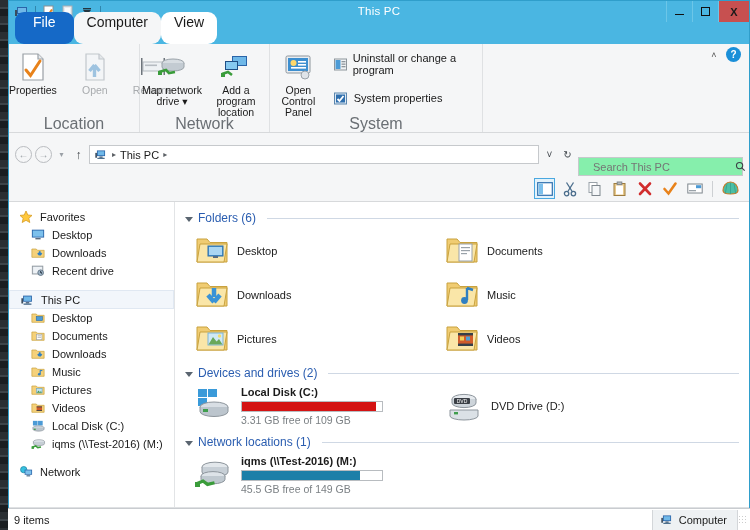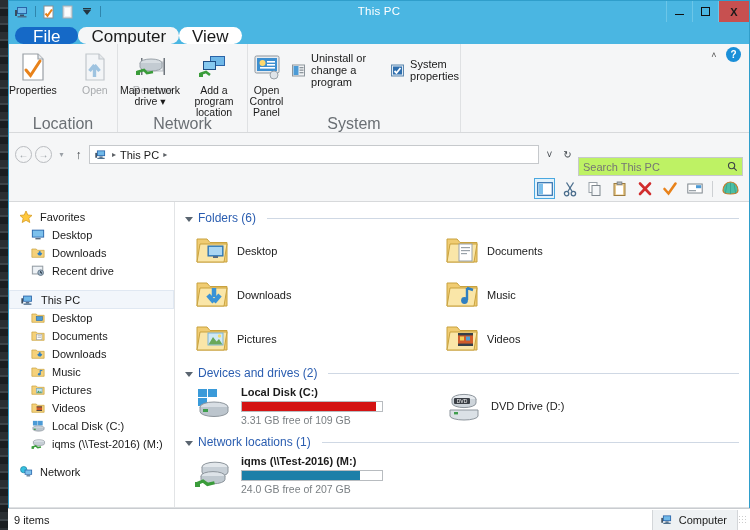--- a/index.html
+++ b/index.html
@@ -60,21 +60,21 @@
   .win-btn.close { background: #c75050; width: 31px; color: #1a1a1a; font-weight: bold; }
   .minbox { width: 9px; height: 1px; background: #111; margin-top: 6px; }
   .maxbox { width: 9px; height: 9px; border: 1px solid #111; }
 
   
   #tab-strip {
     height: 21px; flex: 0 0 21px; display: flex; align-items: flex-end;
     background: #4ab6e2; padding-left: 6px; position: relative;
   }
   .tab {
-    height: 17px; padding: 0 13px; line-height: 20px; font-size: 17px;
+    height: 32px; padding: 0 13px; line-height: 20px; font-size: 14px;
     color: #1a1a1a; background: transparent; border-radius: 9px;
   }
   .tab.file { background: #1569c7; color: #fff; font-weight: normal; padding: 0 18px; }
   .tab.active { background: #f5f6f7; }
   .tab.plain { background: #ffffff; }
 
   
   #ribbon {
     flex: 0 0 84px; background: #f5f6f7; position: relative;
     border-bottom: 1px solid #d7d9db; display: flex;
@@ -100,21 +100,21 @@
   .rbtn {
     width: 54px; display: flex; flex-direction: column; align-items: center;
     padding-top: 4px; text-align: center; font-size: 10.5px; color: #1a1a1a;
     line-height: 11px;
   }
   .rbtn.disabled { color: #a8abae; margin-left: 24px; }
   .rbtn .ricon { height: 32px; display:flex; align-items:center; justify-content:center; }
   .rbtn .rlabel { margin-top: 2px; }
   .rbtn.wide { width: 64px; }
 
-  .rlist { display: flex; padding: 5px 0 0 6px; gap: 14px; }
+  .rlist { display: flex; flex-direction: column; padding: 5px 0 0 6px; gap: 14px; }
   .rlist-item { display: flex; align-items: center; gap: 5px; font-size: 11px; color:#1a1a1a; }
   .rlist-item .smicon { width: 16px; height: 16px; display:flex; align-items:center; justify-content:center;}
 
   
   #addr-row {
     flex: 0 0 25px; background: #f5f6f7; display: flex; align-items: center;
     padding: 0 6px; gap: 3px;
   }
   .nav-circle {
     width: 17px; height: 17px; border-radius: 50%; border: 1px solid #b9bcc0;
@@ -124,22 +124,22 @@
   .nav-up { width: 15px; text-align:center; color:#3d4247; font-size: 12px; }
   #crumb-bar {
     flex: 1; height: 19px; background: #fff; border: 1px solid #c6c9cc;
     display: flex; align-items: center; padding: 0 4px; gap: 4px;
   }
   #crumb-bar .pc-ico { width: 14px; height: 13px; position: relative; }
   .crumb-text { font-size: 11px; color: #1a1a1a; }
   .crumb-sep { color:#5a5f64; font-size: 8px; }
   .addr-btn { width: 15px; text-align: center; color: #42484e; font-size: 10px; }
   #search-box {
-    width: 165px; height: 19px; background: #bef264; border: 1px solid #c6c9cc;
-    display: flex; align-items: center; padding: 0 4px; margin-top: 24px;
+    width: 165px; height: 19px; background: #86efac; border: 1px solid #c6c9cc;
+    display: flex; align-items: center; padding: 0 14px; margin-top: 24px;
   }
   #search-box input {
     flex: 1; border: 0; outline: 0; font-size: 11px; color: #6a6f74;
     font-family: "Liberation Sans", sans-serif; background: transparent;
   }
   .mag { color:#3d4247; font-size: 10px; }
 
   
   #cmd-row {
     flex: 0 0 26px; background: #f5f6f7; display: flex; align-items: center;
@@ -286,21 +286,21 @@
   </div>
 
   <div id="tab-strip">
     <div class="tab file">File</div>
     <div class="tab active">Computer</div>
     <div class="tab plain">View</div>
   </div>
 
   <div id="ribbon">
 
-    <div class="rgroup" style="width:109px">
+    <div class="rgroup" style="width:131px">
       <div class="rgroup-items">
         <div class="rbtn">
           <span class="ricon">
             <svg class="ic" width="28" height="30" viewBox="0 0 28 30">
               <path d="M4 2 H19 L24 7 V28 H4 Z" fill="#ffffff" stroke="#9aa0a6" stroke-width="1.2"></path>
               <path d="M19 2 L19 7 L24 7" fill="#e7eaed" stroke="#9aa0a6" stroke-width="1.2"></path>
               <path d="M7 18 L11.5 23.5 L21 9" stroke="#e8821a" stroke-width="3" fill="none" stroke-linecap="round"></path>
             </svg>
           </span>
           <span class="rlabel">Properties</span>
@@ -805,21 +805,21 @@
               <path d="M6 21 v3.4 a12 4.4 0 0 0 24 0 V21" fill="#c0c9d0" stroke="#8d959c"></path>
               <path d="M1 29 l7 -3 l4.5 3.4 l7 -1.6" stroke="#3a9c3a" stroke-width="3.2" fill="none"></path>
               <rect x="0" y="27" width="5" height="5" fill="#3a9c3a"></rect>
             </svg>
           </span>
           <span class="drive-info">
             <span class="drive-name">iqms (\\Test-2016) (M:)</span>
             <span class="bar-outer">
               <span class="bar-fill" style="display: block; width: 84%; background: rgb(28, 127, 168);"></span>
             </span>
-            <span class="drive-free">24.0 GB free of 207 GB</span>
+            <span class="drive-free">45.5 GB free of 149 GB</span>
           </span>
         </div>
       </div>
     </div>
   </div>
 
   <div id="status-bar">
     <span>9 items</span>
     <span class="spacer"></span>
     <span class="view-btn">

